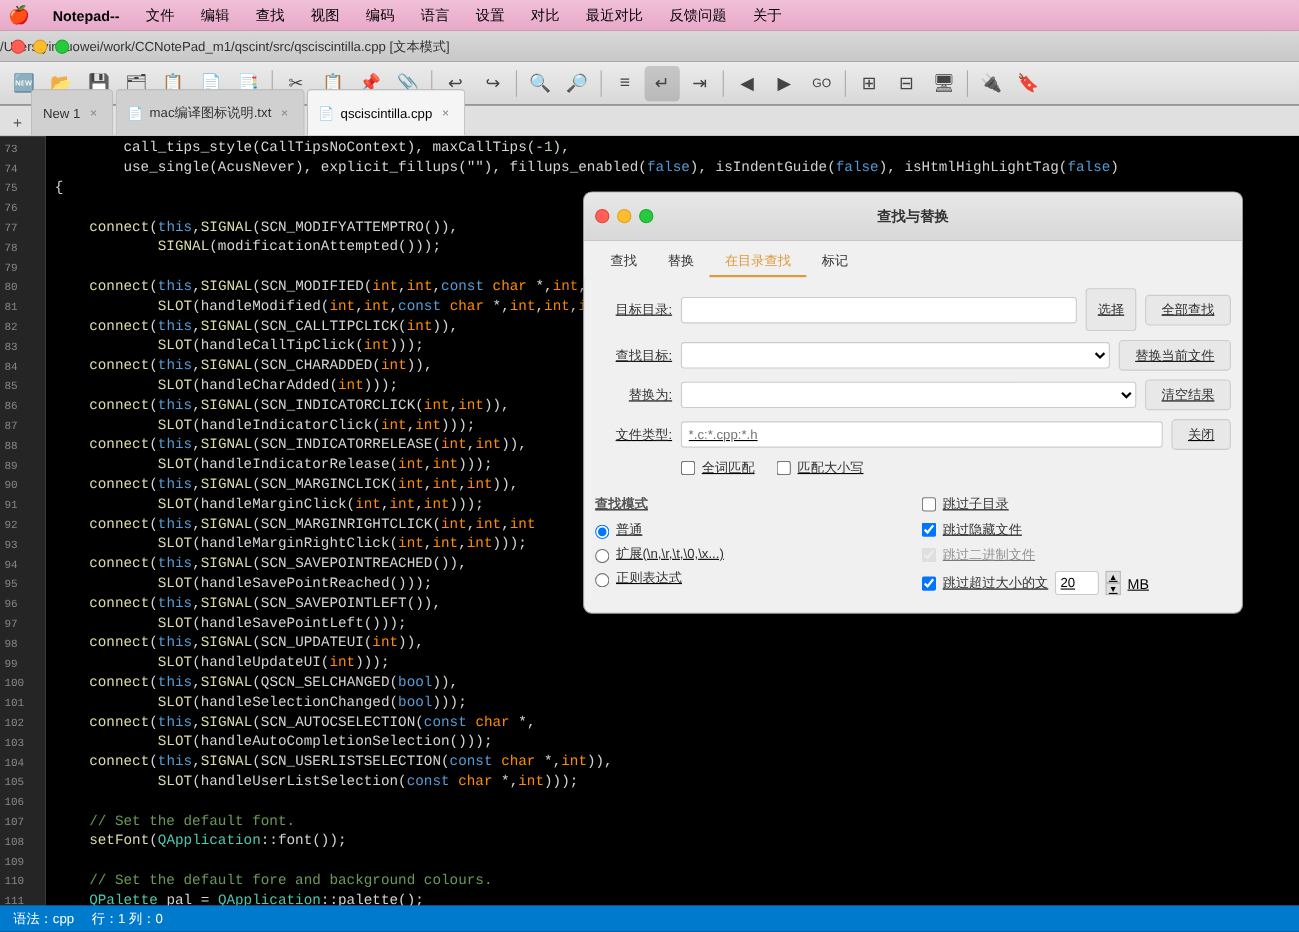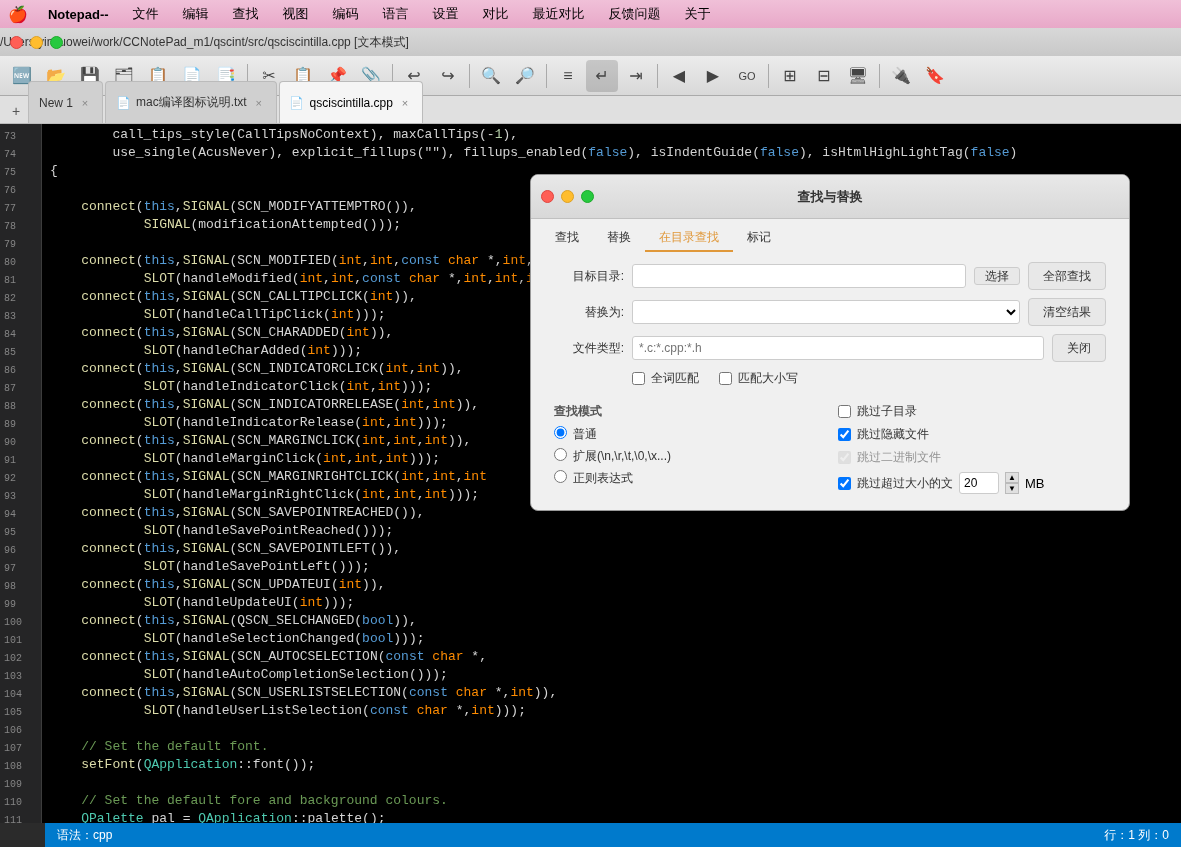--- a/index.html
+++ b/index.html
@@ -177,26 +177,25 @@
     
     .statusbar {
       position: absolute;
       bottom: 0;
       left: 0;
       right: 0;
       height: 24px;
       background: #007acc;
       display: flex;
       align-items: center;
-      justify-content: space-between;
+      justify-content: flex-start;
       padding: 0 12px;
       color: #fff;
       font-size: 12px;
       gap: 16px;
-      margin-left: 45px;
     }
 
     
     .dialog-overlay {
       position: absolute;
       top: 0; left: 0; right: 0; bottom: 0;
       pointer-events: none;
     }
     .dialog {
       position: absolute;
@@ -241,21 +240,22 @@
       font-size: 12px;
       cursor: pointer;
       color: #333;
       border-bottom: 2px solid transparent;
     }
     .dialog-tab.active {
       color: #e0983a;
       border-bottom: 2px solid #e0983a;
     }
     .dialog-body {
-      padding: 10px 23px;
+      padding: 10px 10px;
+      text-decoration: underline;
     }
     .form-row {
       display: flex;
       align-items: center;
       margin-bottom: 8px;
       gap: 8px;
     }
     .form-label {
       font-size: 12px;
       color: #333;
@@ -275,21 +275,21 @@
     .form-select {
       flex: 1;
       height: 24px;
       border: 1px solid #ccc;
       border-radius: 3px;
       font-size: 12px;
       background: #fff;
       padding: 0 4px;
     }
     .btn-select {
-      height: 18px;
+      height: 39px;
       padding: 0 10px;
       background: #e8e8e8;
       border: 1px solid #ccc;
       border-radius: 3px;
       font-size: 12px;
       cursor: pointer;
       color: #333;
     }
     .dialog-action-btn {
       height: 28px;
@@ -315,21 +315,21 @@
     }
     .checkbox-row label { font-size: 12px; color: #333; }
     .section-title {
       font-size: 12px;
       font-weight: 600;
       color: #555;
       margin-bottom: 6px;
     }
     .radio-row {
       display: flex;
-      align-items: flex-start;
+      align-items: flex-end;
       gap: 6px;
       margin-bottom: 5px;
     }
     .radio-row label { font-size: 12px; color: #333; }
     .options-section {
       flex: 1;
     }
     .size-input {
       width: 40px;
       height: 22px;
@@ -543,20 +543,25 @@
       <div class="dialog-body">
 
         <div class="form-row">
           <span class="form-label">目标目录:</span>
           <input class="form-input" type="text" value="" style="">
 
           <button class="btn-select">选择</button>
           <button class="dialog-action-btn">全部查找</button>
         </div>
 
+        <div class="form-row">
+          <span class="form-label">查找目标:</span>
+          <select class="form-select"></select>
+          <button class="dialog-action-btn">替换当前文件</button>
+        </div>
 
         <div class="form-row">
           <span class="form-label">替换为:</span>
           <select class="form-select"></select>
           <button class="dialog-action-btn">清空结果</button>
         </div>
 
         <div class="form-row">
           <span class="form-label">文件类型:</span>
           <input class="form-input" type="text" placeholder="*.c:*.cpp:*.h" style="">

